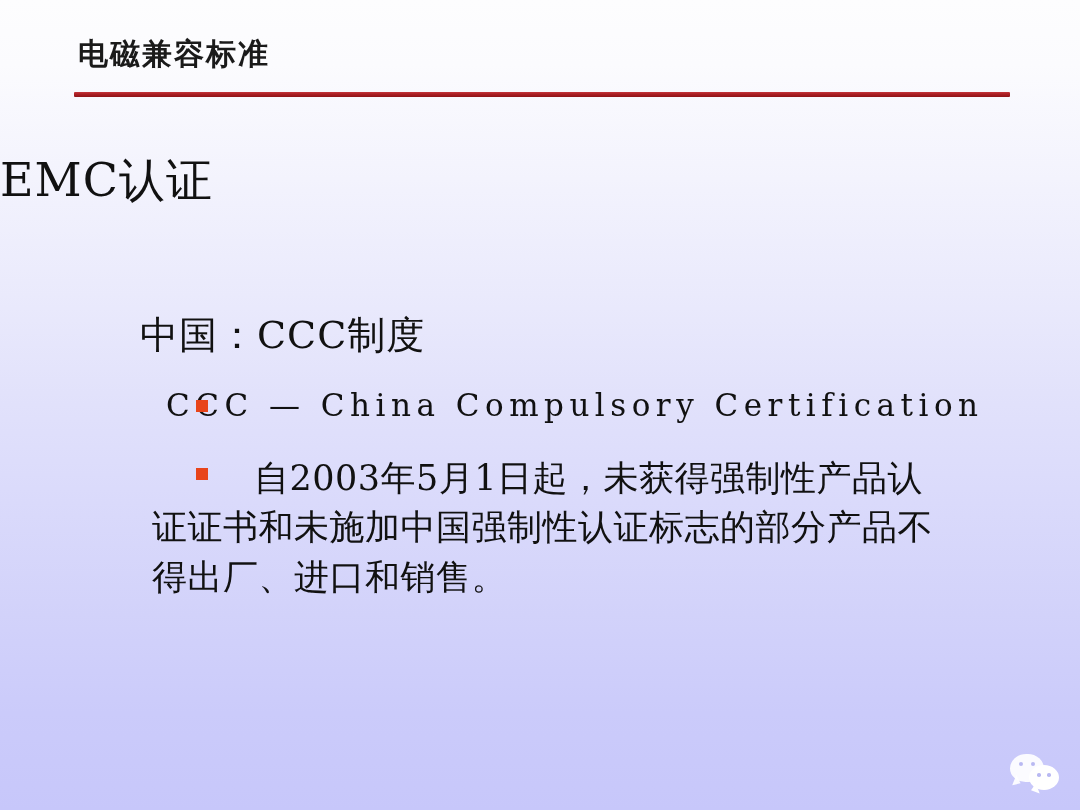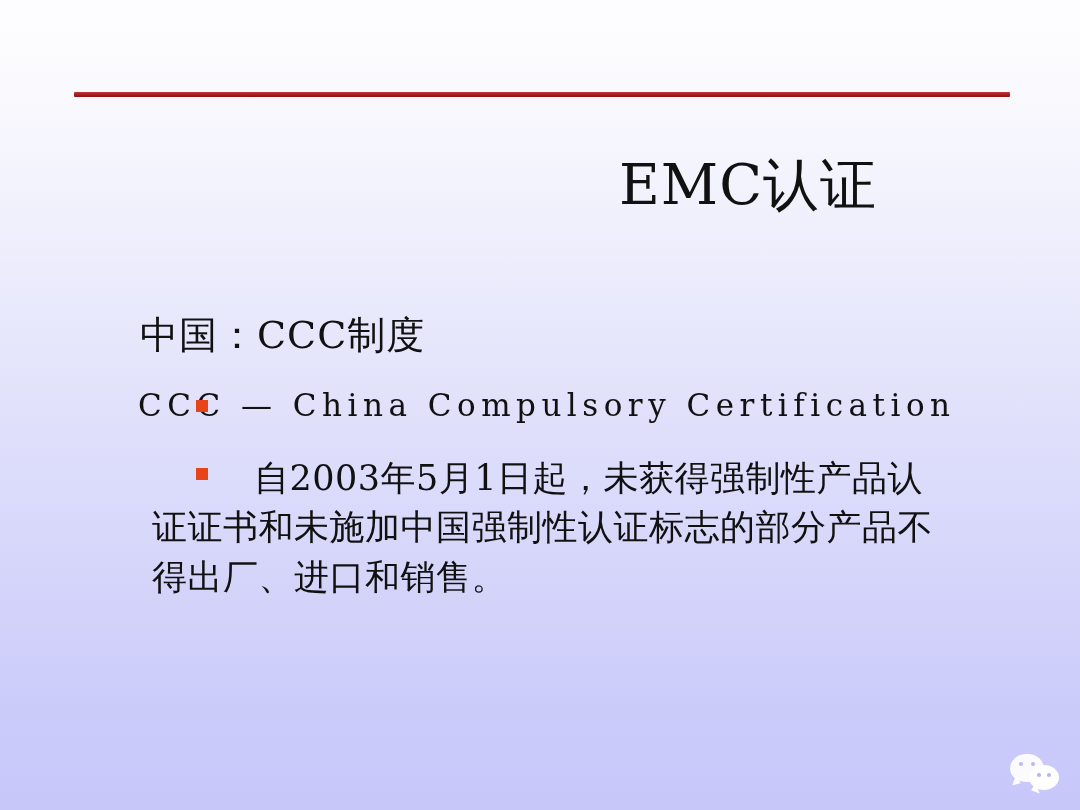--- a/index.html
+++ b/index.html
@@ -54,23 +54,23 @@
     background: linear-gradient(to bottom, #c4353a 0%, #ab1f24 45%, #8f1418 100%);
     border-radius: 1px;
   }
 
   
   .slide-title {
     position: absolute;
     left: 0;
     top: 156px;
     width: 877px;
-    text-align: right;
-    font-family: "DejaVu Serif", "Liberation Serif", serif;
-    font-size: 56px;
+    text-align: left;
+    font-family: "DejaVu Serif", "Liberation Serif", serif;
+    font-size: 46px;
     font-weight: 400;
     color: #111111;
     letter-spacing: 1px;
     line-height: 1.05;
   }
 
   
   .body-block {
     position: absolute;
     left: 0;
@@ -85,21 +85,21 @@
     font-weight: 400;
     color: #111111;
     letter-spacing: 1px;
     line-height: 1.25;
     white-space: nowrap;
   }
 
   .bullet-row {
     position: relative;
     margin-top: 26px;
-    padding-left: 92px;
+    padding-left: 120px;
     min-height: 40px;
   }
 
   .bullet-marker {
     position: absolute;
     left: 196px;
     top: 14px;
     width: 12px;
     height: 12px;
     background: #e8441a;
@@ -227,20 +227,21 @@
     color: #ffffff;
     letter-spacing: 1px;
     white-space: nowrap;
   }
 </style>
 </head>
 <body>
 
 <div class="slide">
 
+  <div class="header-title">电磁兼容标准</div>
 
   <div class="header-rule"></div>
 
   <div class="slide-title">EMC认证</div>
 
   <div class="body-block">
 
     <div class="lead-line">中国：CCC制度</div>
 
     <div class="bullet-row">

